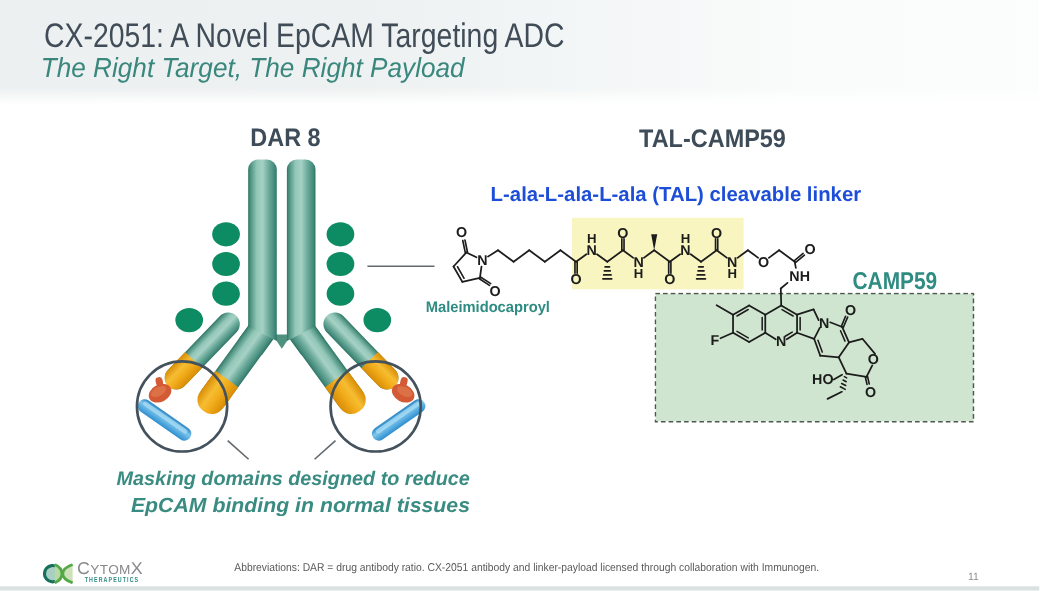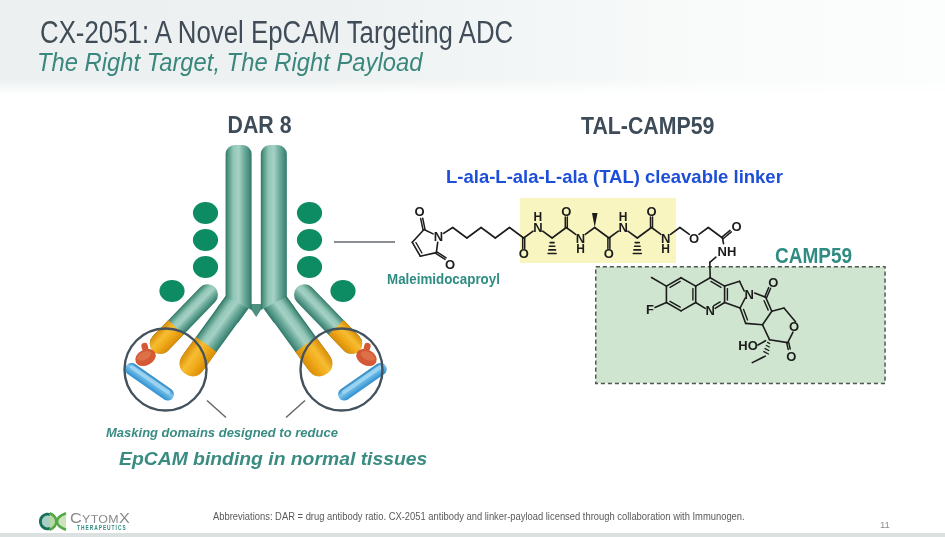--- a/index.html
+++ b/index.html
@@ -226,21 +226,21 @@
 <line x1="766.4" y1="345.5" x2="769.3" y2="347.0" stroke="#1c1c1c" stroke-width="1.4" stroke-linecap="round"></line>
 <line x1="765.1" y1="348.6" x2="768.8" y2="350.5" stroke="#1c1c1c" stroke-width="1.4" stroke-linecap="round"></line>
 <line x1="763.9" y1="351.6" x2="768.4" y2="354.0" stroke="#1c1c1c" stroke-width="1.4" stroke-linecap="round"></line>
 <line x1="765.3" y1="356.1" x2="752.3" y2="362.6" stroke="#1c1c1c" stroke-width="1.6" stroke-linecap="round"></line>
 <line x1="765.5" y1="340.7" x2="758.0" y2="345.0" stroke="#1c1c1c" stroke-width="1.6" stroke-linecap="round"></line>
 <line x1="666.4" y1="286.1" x2="651.5" y2="277.5" stroke="#1c1c1c" stroke-width="1.6" stroke-linecap="round"></line>
 <line x1="666.4" y1="302.5" x2="655.0" y2="307.5" stroke="#1c1c1c" stroke-width="1.6" stroke-linecap="round"></line>
 <text x="650.0" y="309.0" font-size="13px" font-weight="bold" fill="#1c1c1c" text-anchor="middle" dominant-baseline="central">F</text>
 </svg>
 
-<div class="abs cn" style="left:106px;top:425px;font-size:13px;font-weight:bold;font-style:italic;color:#3a8c82;">Masking domains designed to reduce</div>
+<div class="abs cn" style="left:106px;top:425px;font-size:18px;font-weight:bold;font-style:italic;color:#3a8c82;">Masking domains designed to reduce</div>
 <div class="abs cn" style="left:119px;top:448px;font-size:18.5px;font-weight:bold;font-style:italic;color:#3a8c82;transform:scaleX(1.045);transform-origin:0 0;">EpCAM binding in normal tissues</div>
 
 <div class="abs cn" style="left:213px;top:510.6px;font-size:10.3px;color:#5a5a5a;transform:scaleX(0.912);transform-origin:0 0;">Abbreviations: DAR = drug antibody ratio. CX-2051 antibody and linker-payload licensed through collaboration with Immunogen.</div>
 <svg class="abs" style="left:39px;top:511.5px;" width="28" height="19" viewBox="0 0 28 19">
  <circle cx="8.8" cy="9.5" r="6.8" fill="#a9cfc4"></circle>
  <path d="M13.04,3.44 A7.4,7.4 0 1 0 13.04,15.56" fill="none" stroke="#17705c" stroke-width="2.9"></path>
  <path d="M10.8,1.2 C19.5,5.2 19.5,13.8 10.8,17.8 Z" fill="#b9d9a4"></path>
  <path d="M27,1.2 C15,5.5 15,13.5 27,17.8 Z" fill="#cde2ba"></path>
  <path d="M10.8,1.2 C19.5,5.2 19.5,13.8 10.8,17.8" fill="none" stroke="#53a847" stroke-width="2.6"></path>
  <path d="M27,1.2 C15,5.5 15,13.5 27,17.8" fill="none" stroke="#53a847" stroke-width="2.6"></path>

